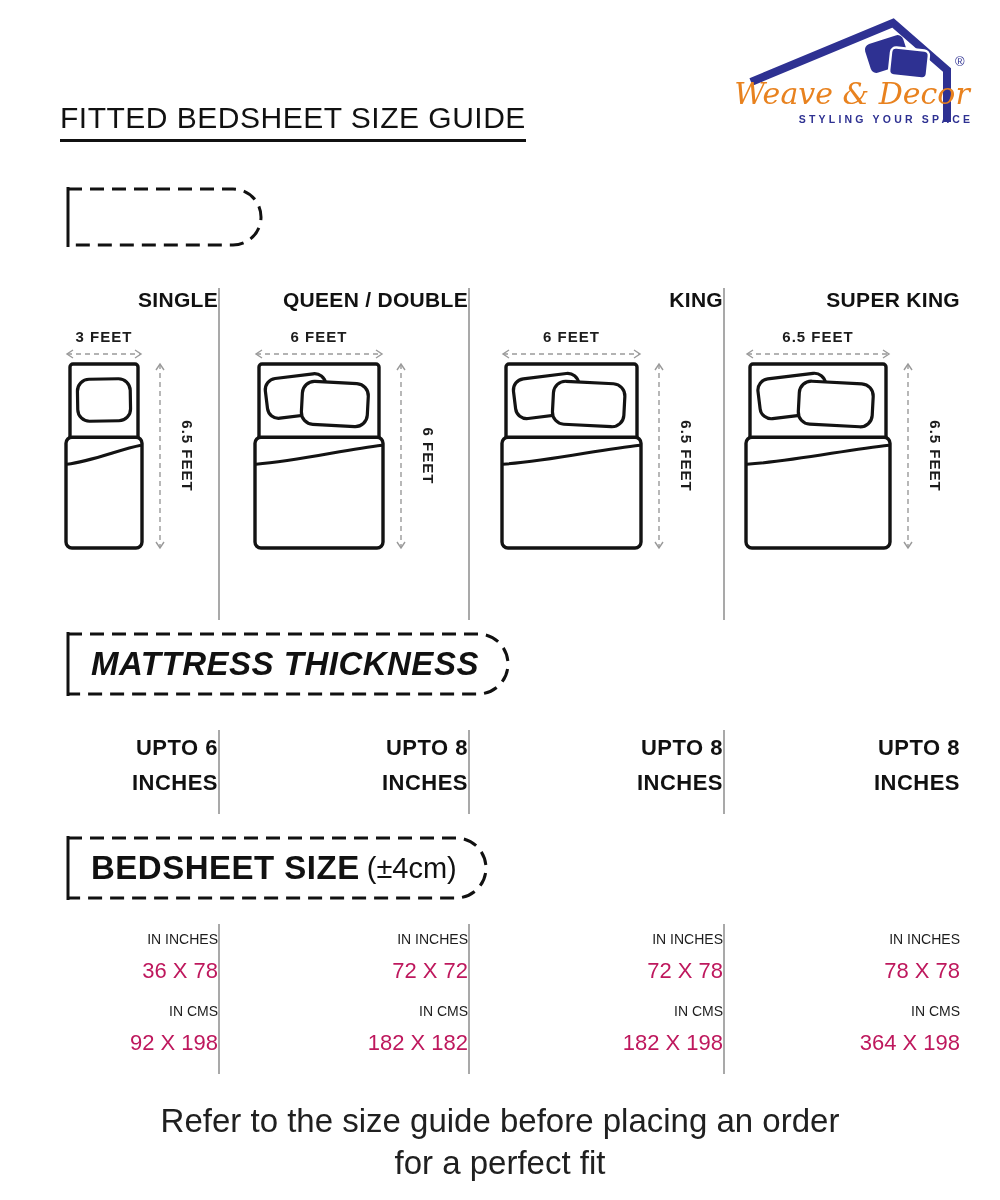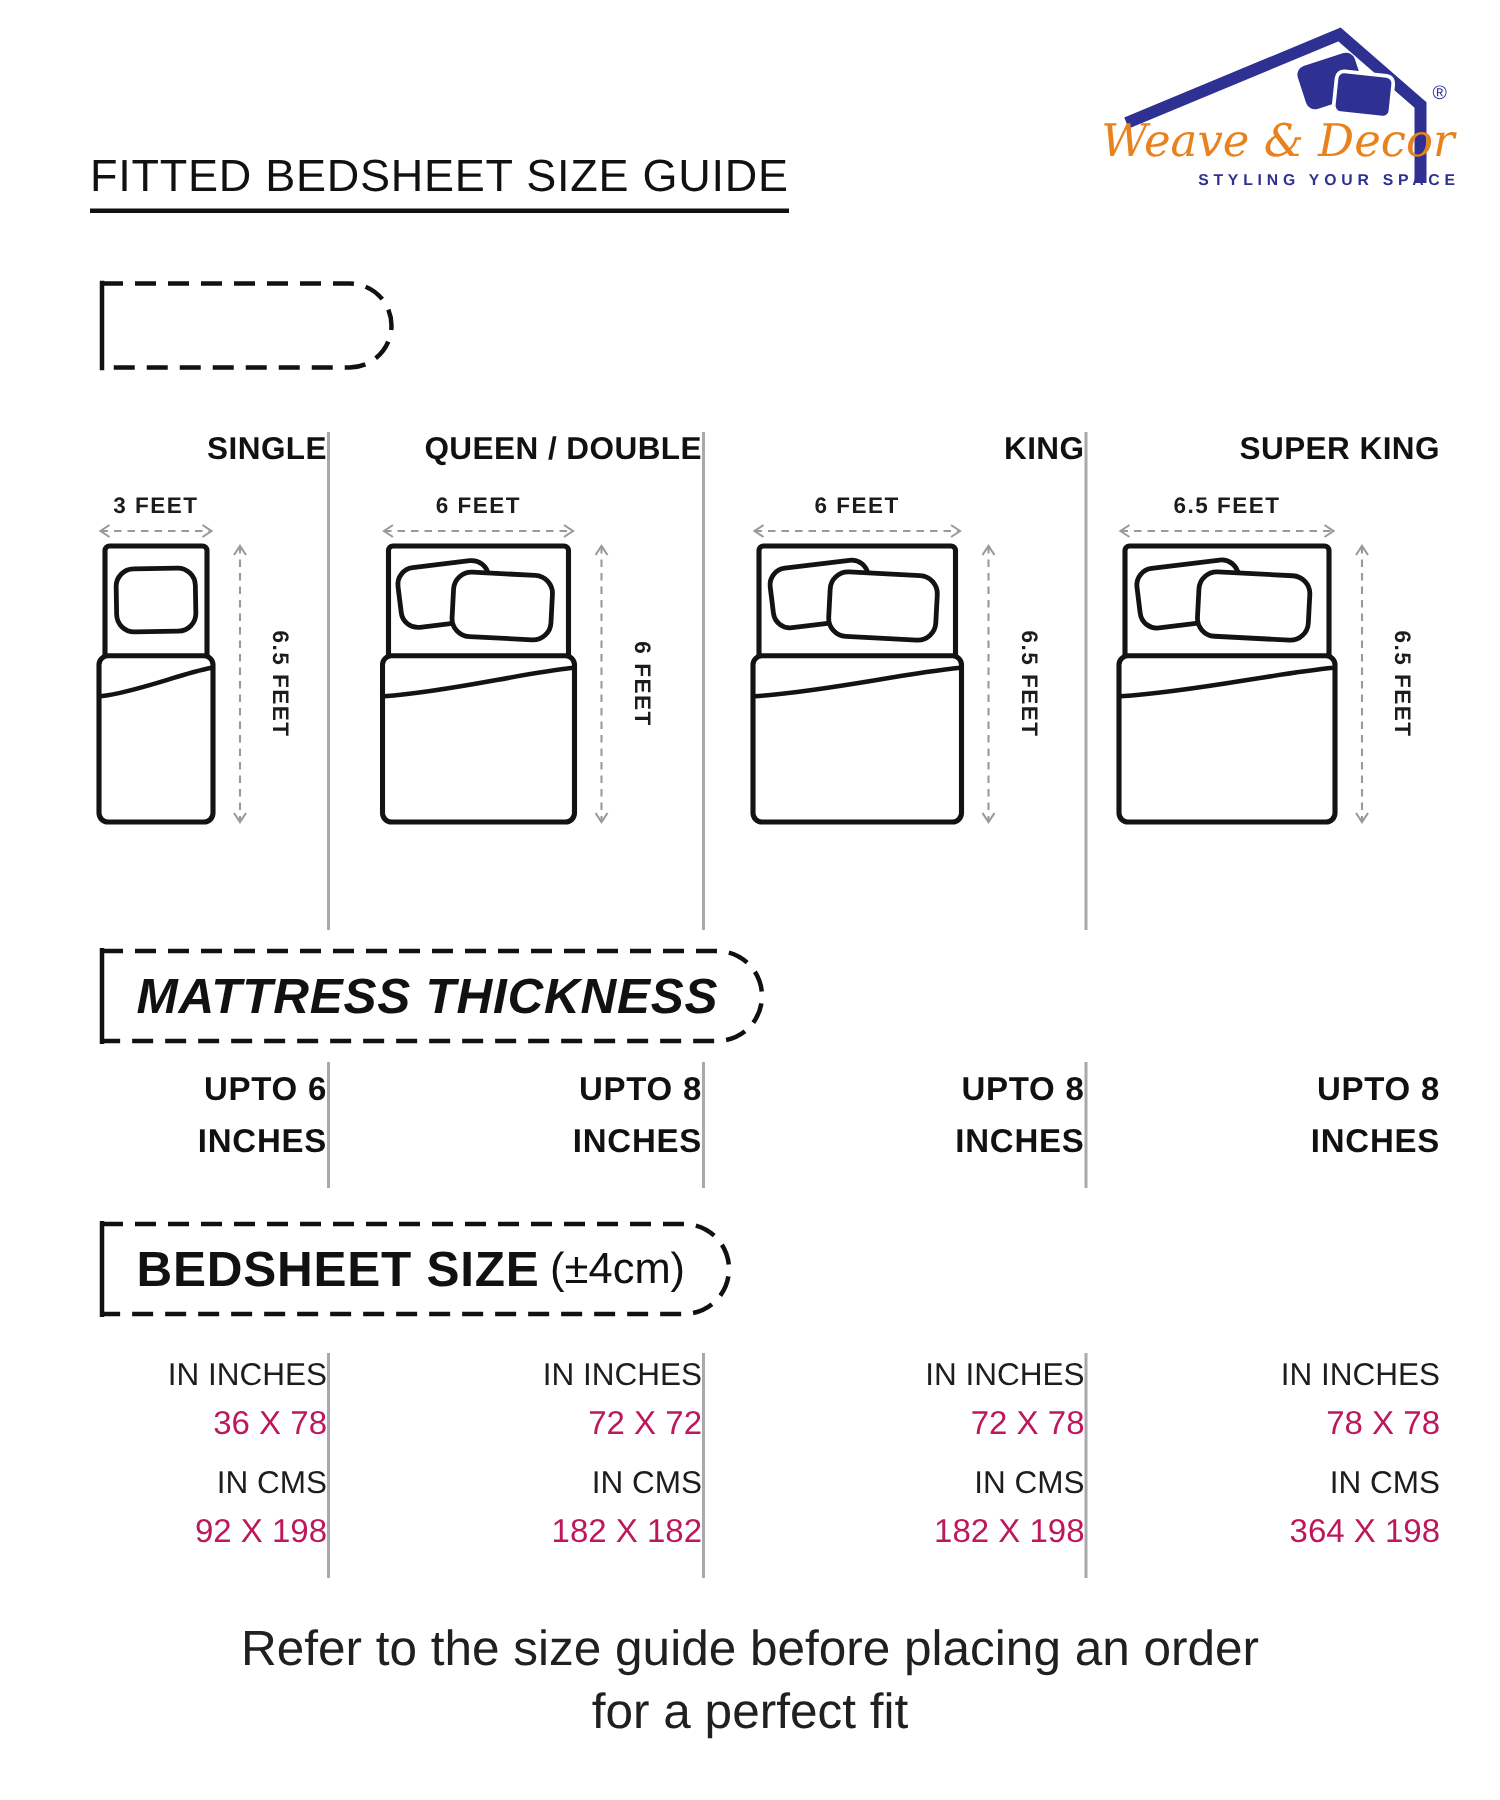--- a/index.html
+++ b/index.html
@@ -34,27 +34,27 @@
   .cols { display:grid; grid-template-columns:180px 250px 255px 235px; margin-left:40px; width:920px; }
   .col  { border-right:2px solid #a9a9a9; text-align:right; }
   .col:last-child { border-right:none; }
 
   .cols-beds { margin-top:41px; }
   .cols-beds .col { padding-bottom:62px; }
   .bed-name { font-size:21px; font-weight:700; letter-spacing:.3px; line-height:24px; }
   .bed-fig  { margin-top:16px; display:flex; justify-content:center; }
   .dim-label { font-family:"Liberation Sans", sans-serif; font-size:15px; font-weight:700; letter-spacing:1px; fill:#1c1c1c; }
 
-  .cols-matt { margin-top:12px; }
+  .cols-matt { margin-top:34px; }
   .cols-matt .col { padding-bottom:14px; }
   .thick-line { font-size:22px; font-weight:700; letter-spacing:.5px; line-height:35px; }
 
   .cols-sheet { margin-top:24px; }
   .cols-sheet .col { padding-bottom:14px; }
-  .unit-label { font-size:21px; line-height:30px; color:#1d1d1d; }
+  .unit-label { font-size:14px; line-height:30px; color:#1d1d1d; }
   .unit-value { font-size:22px; line-height:34px; color:#be185d; }
   .unit-gap { height:8px; }
 
   
   .footer { margin-top:26px; text-align:center; font-size:33px; line-height:42px; color:#202020; }
 </style>
 </head>
 <body>
 
 <div class="page">

